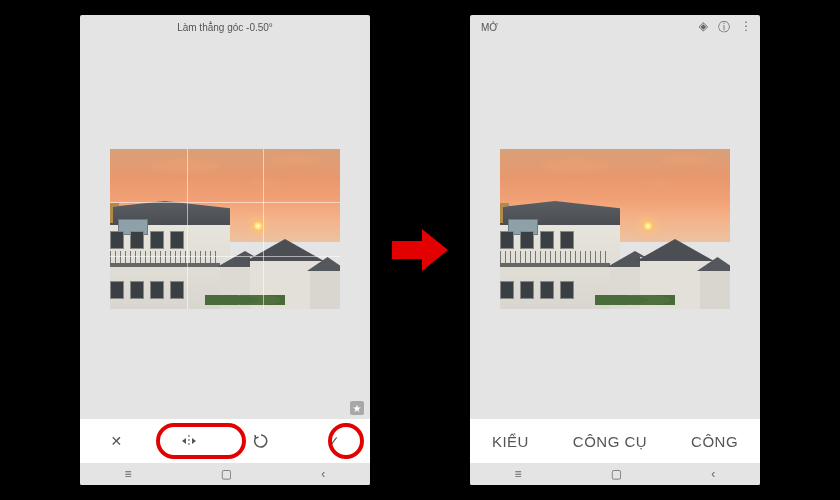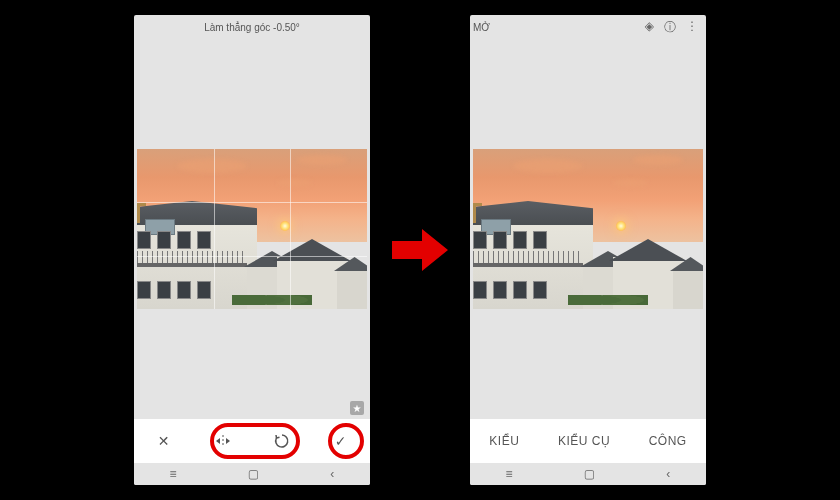--- a/index.html
+++ b/index.html
@@ -7,41 +7,41 @@
     width: 840px;
     height: 500px;
     background: #000;
     display: flex;
     align-items: center;
     justify-content: center;
     gap: 20px;
     font-family: Arial, sans-serif;
   }
   .phone {
-    width: 236px;
+    width: 290px;
     height: 470px;
     background: #e4e4e4;
     border-radius: 2px;
     display: flex;
     flex-direction: column;
     position: relative;
     overflow: hidden;
   }
   .phone-top {
     height: 24px;
     display: flex;
     align-items: center;
     justify-content: center;
     font-size: 10px;
     color: #555;
     position: relative;
   }
   .phone-top.right-align {
     justify-content: flex-start;
-    padding: 0 3px;
+    padding: 0 11px;
   }
   .phone-top .top-icons {
     position: absolute;
     right: 8px;
     display: flex;
     gap: 10px;
   }
   .top-icons span { color: #666; font-size: 12px; }
   .preview-area {
     flex: 1;
@@ -168,21 +168,21 @@
   }
   .bottom-bar .btn {
     color: #555;
     font-size: 14px;
     display: flex;
     align-items: center;
     justify-content: center;
     width: 30px; height: 30px;
   }
   .bottom-bar .txt-btn {
-    font-size: 12px;
+    font-size: 15px;
     color: #555;
     letter-spacing: 0.5px;
   }
   .nav-bar {
     height: 22px;
     background: #e4e4e4;
     display: flex;
     align-items: center;
     justify-content: space-around;
     color: #666;
@@ -329,21 +329,21 @@
         </div>
         <div class="house-mid"></div>
         <div class="house2"></div>
         <div class="house3"></div>
         <div class="trees"></div>
       </div>
     </div>
   </div>
   <div class="bottom-bar">
     <span class="txt-btn">KIỂU</span>
-    <span class="txt-btn">KIỂU CỤ</span>
+    <span class="txt-btn">CÔNG CỤ</span>
     <span class="txt-btn">CÔNG</span>
   </div>
   <div class="nav-bar">
     <span>≡</span>
     <span>▢</span>
     <span>‹</span>
   </div>
 </div>
 
 </body></html>

